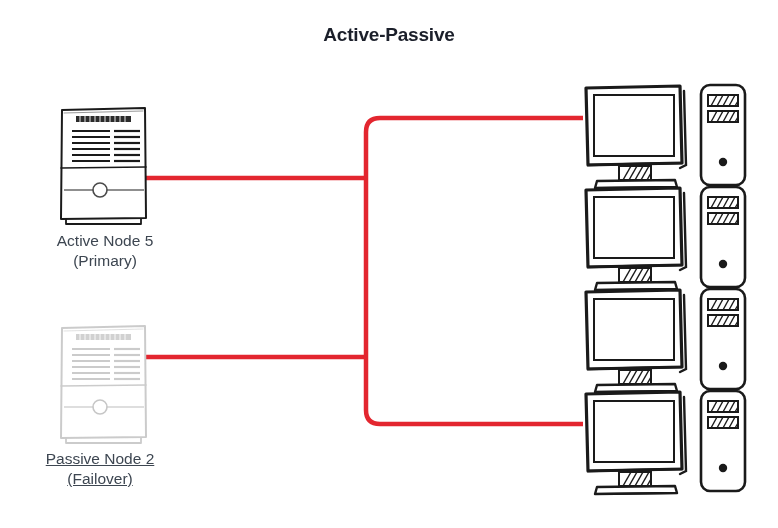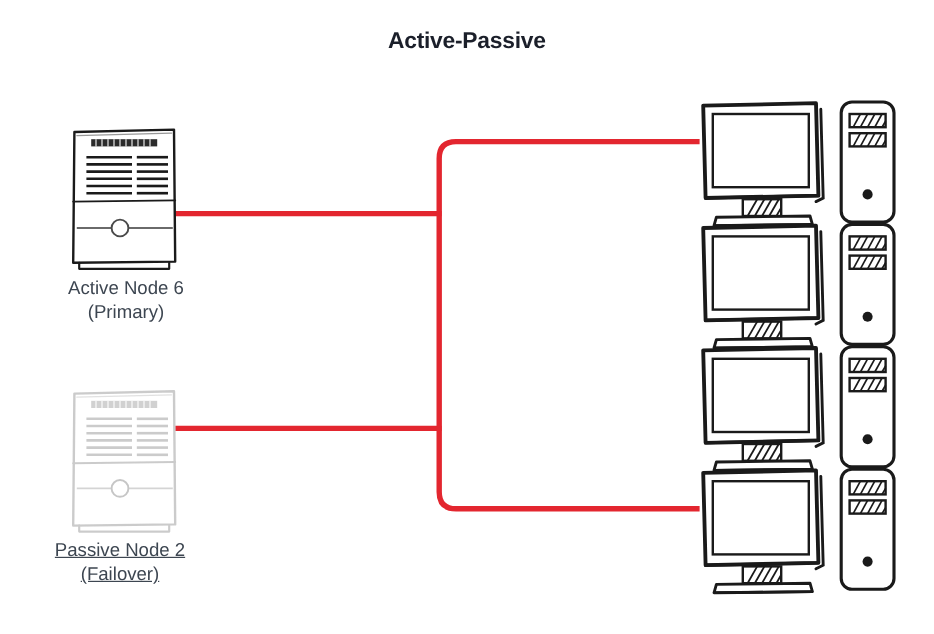--- a/index.html
+++ b/index.html
@@ -232,19 +232,19 @@
       <g>
         <use href="#client-workstation" x="583" y="289"></use>
       </g>
       <g>
         <use href="#client-workstation" x="583" y="391"></use>
       </g>
     </g>
 
   </svg>
 
-  <div class="node-caption" id="caption-active">Active Node 6
+  <div class="node-caption" id="caption-active">Active Node 5
 (Primary)</div>
 
   <div class="node-caption" id="caption-passive">Passive Node 2
 (Failover)</div>
 
 </div>
 
 </body></html>

